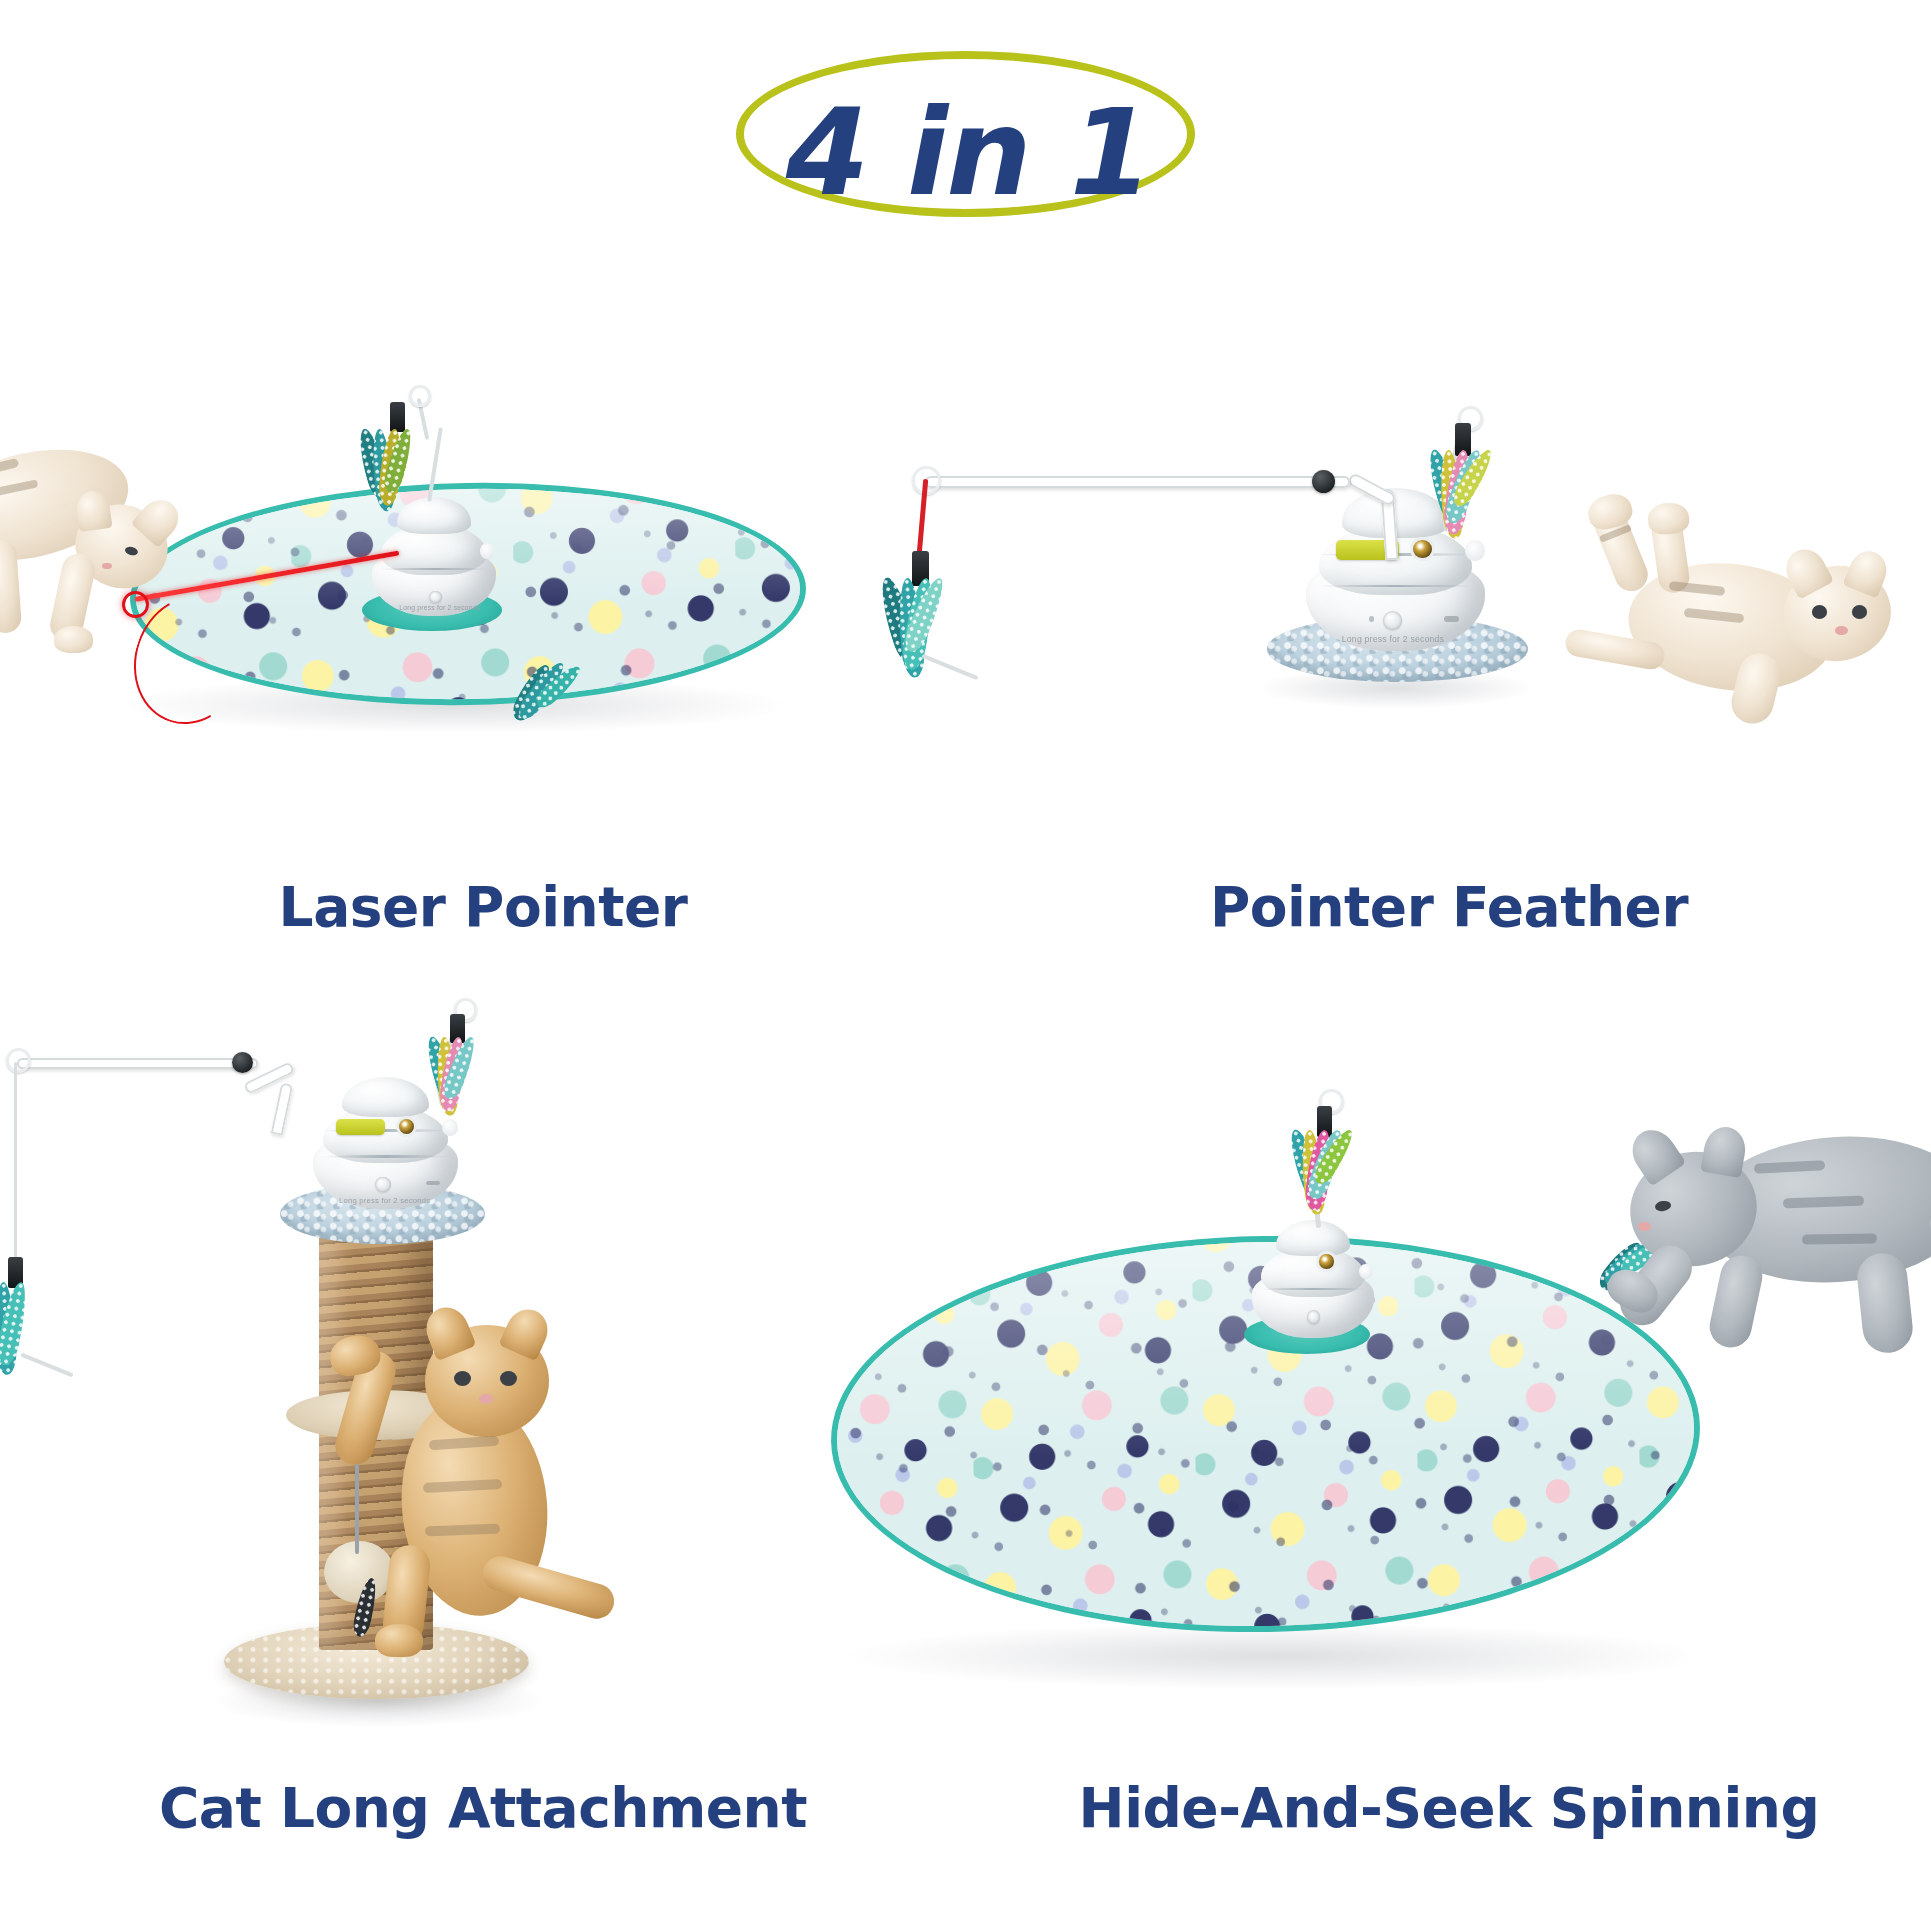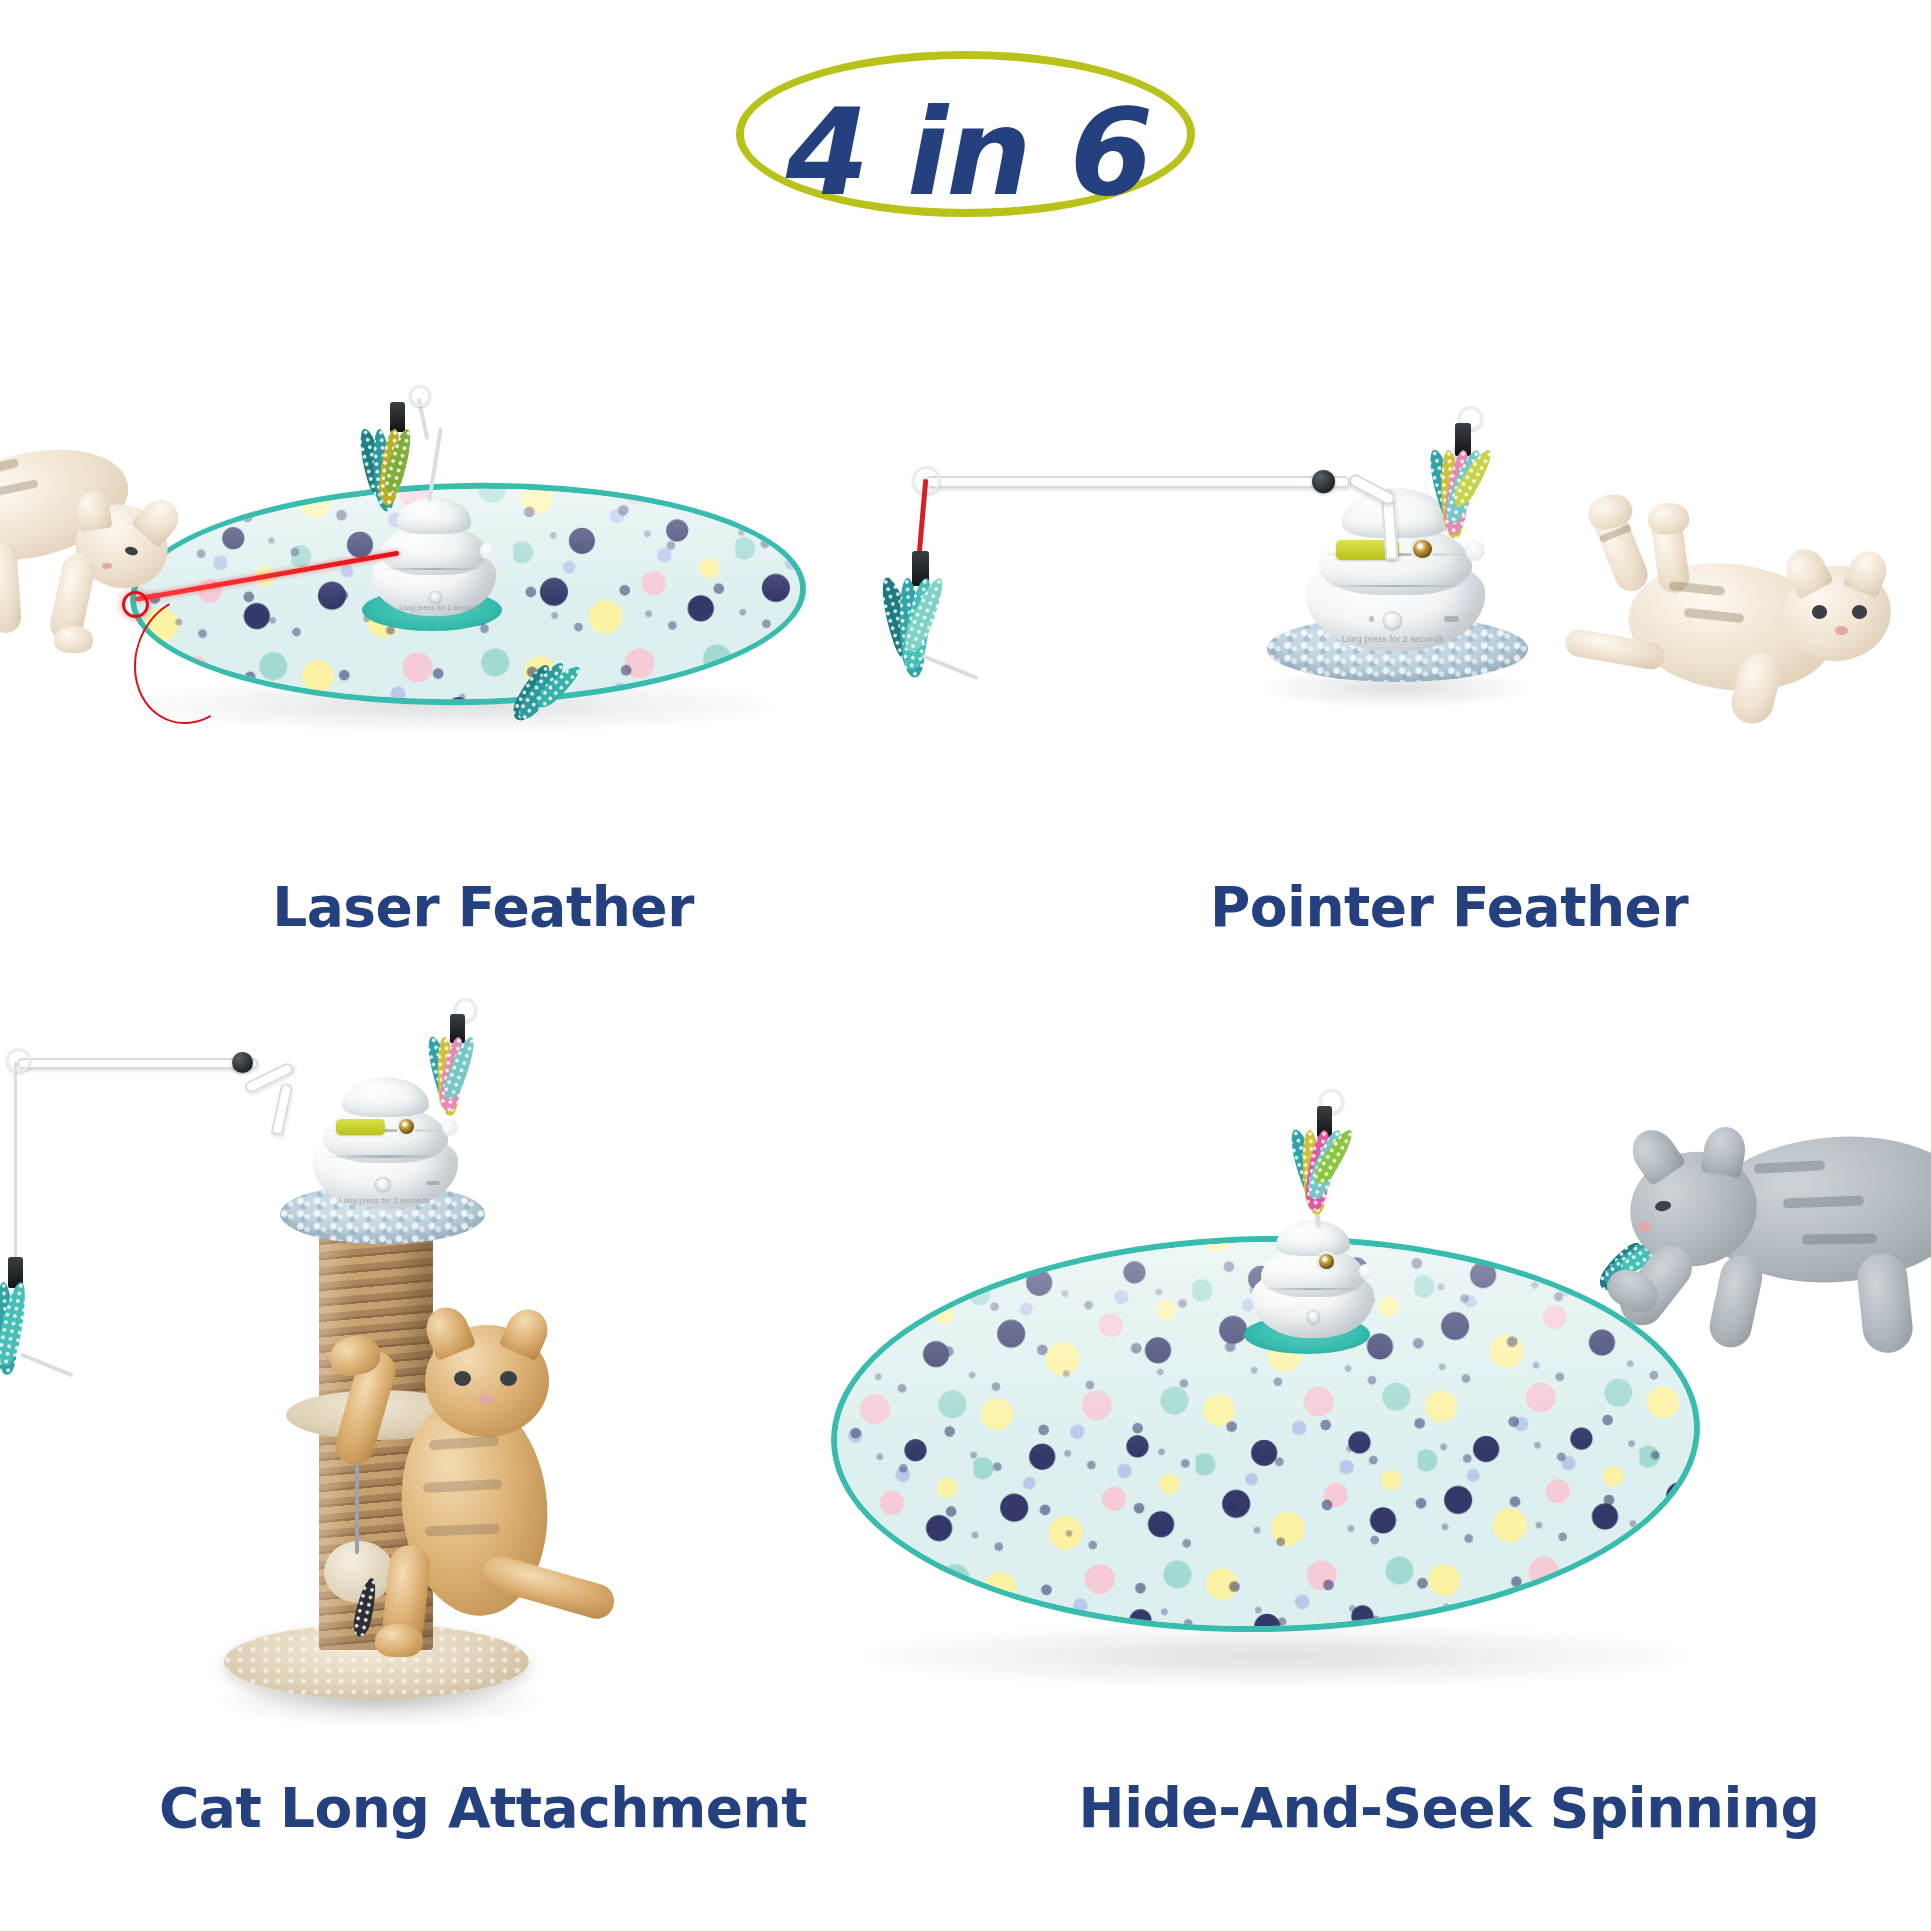--- a/index.html
+++ b/index.html
@@ -274,21 +274,21 @@
 </head>
 <body>
 
 <div class="stage">
 
   <div class="header">
 
     <div class="title-row">
       <span class="badge-wrap">
         <span class="badge-oval"></span>
-        <span class="badge-text">4 in 6</span>
+        <span class="badge-text">4 in 1</span>
       </span>
     </div>
 
     <div class="subtitle">
     </div>
   </div>
 
   <div class="cell" id="cell-laser">
     <div class="cell-media" style="height:463px">
 
@@ -343,21 +343,21 @@
         <div class="cat-leg fur-cream" style="left:124px;top:137px;width:33px;height:89px;transform:rotate(12deg);"></div>
         <div class="paw fur-cream" style="left:122px;top:210px;width:39px;height:27px;"></div>
         <div class="cat-leg fur-cream" style="left:56px;top:124px;width:31px;height:93px;transform:rotate(-4deg);"></div>
 
         <div class="stripe" style="left:35px;top:48px;width:52px;height:8.7px;transform:rotate(-14deg);"></div>
         <div class="stripe" style="left:60px;top:68px;width:46px;height:7.7px;transform:rotate(-12deg);"></div>
 
       </div>
     </div>
 
-    <div class="cell-label" style="top:469px">Laser Feather</div>
+    <div class="cell-label" style="top:469px">Laser Pointer</div>
   </div>
 
   <div class="cell" id="cell-spin">
     <div class="cell-media" style="height:463px">
 
       <div class="soft-shadow art" style="left:290px;top:261px;width:280px;height:42px;"></div>
 
       <div class="pad art" style="left:301px;top:210px;width:261px;height:66px;"></div>
 
       <div class="device art" style="left:340px;top:79px;width:179px;height:166px;">

